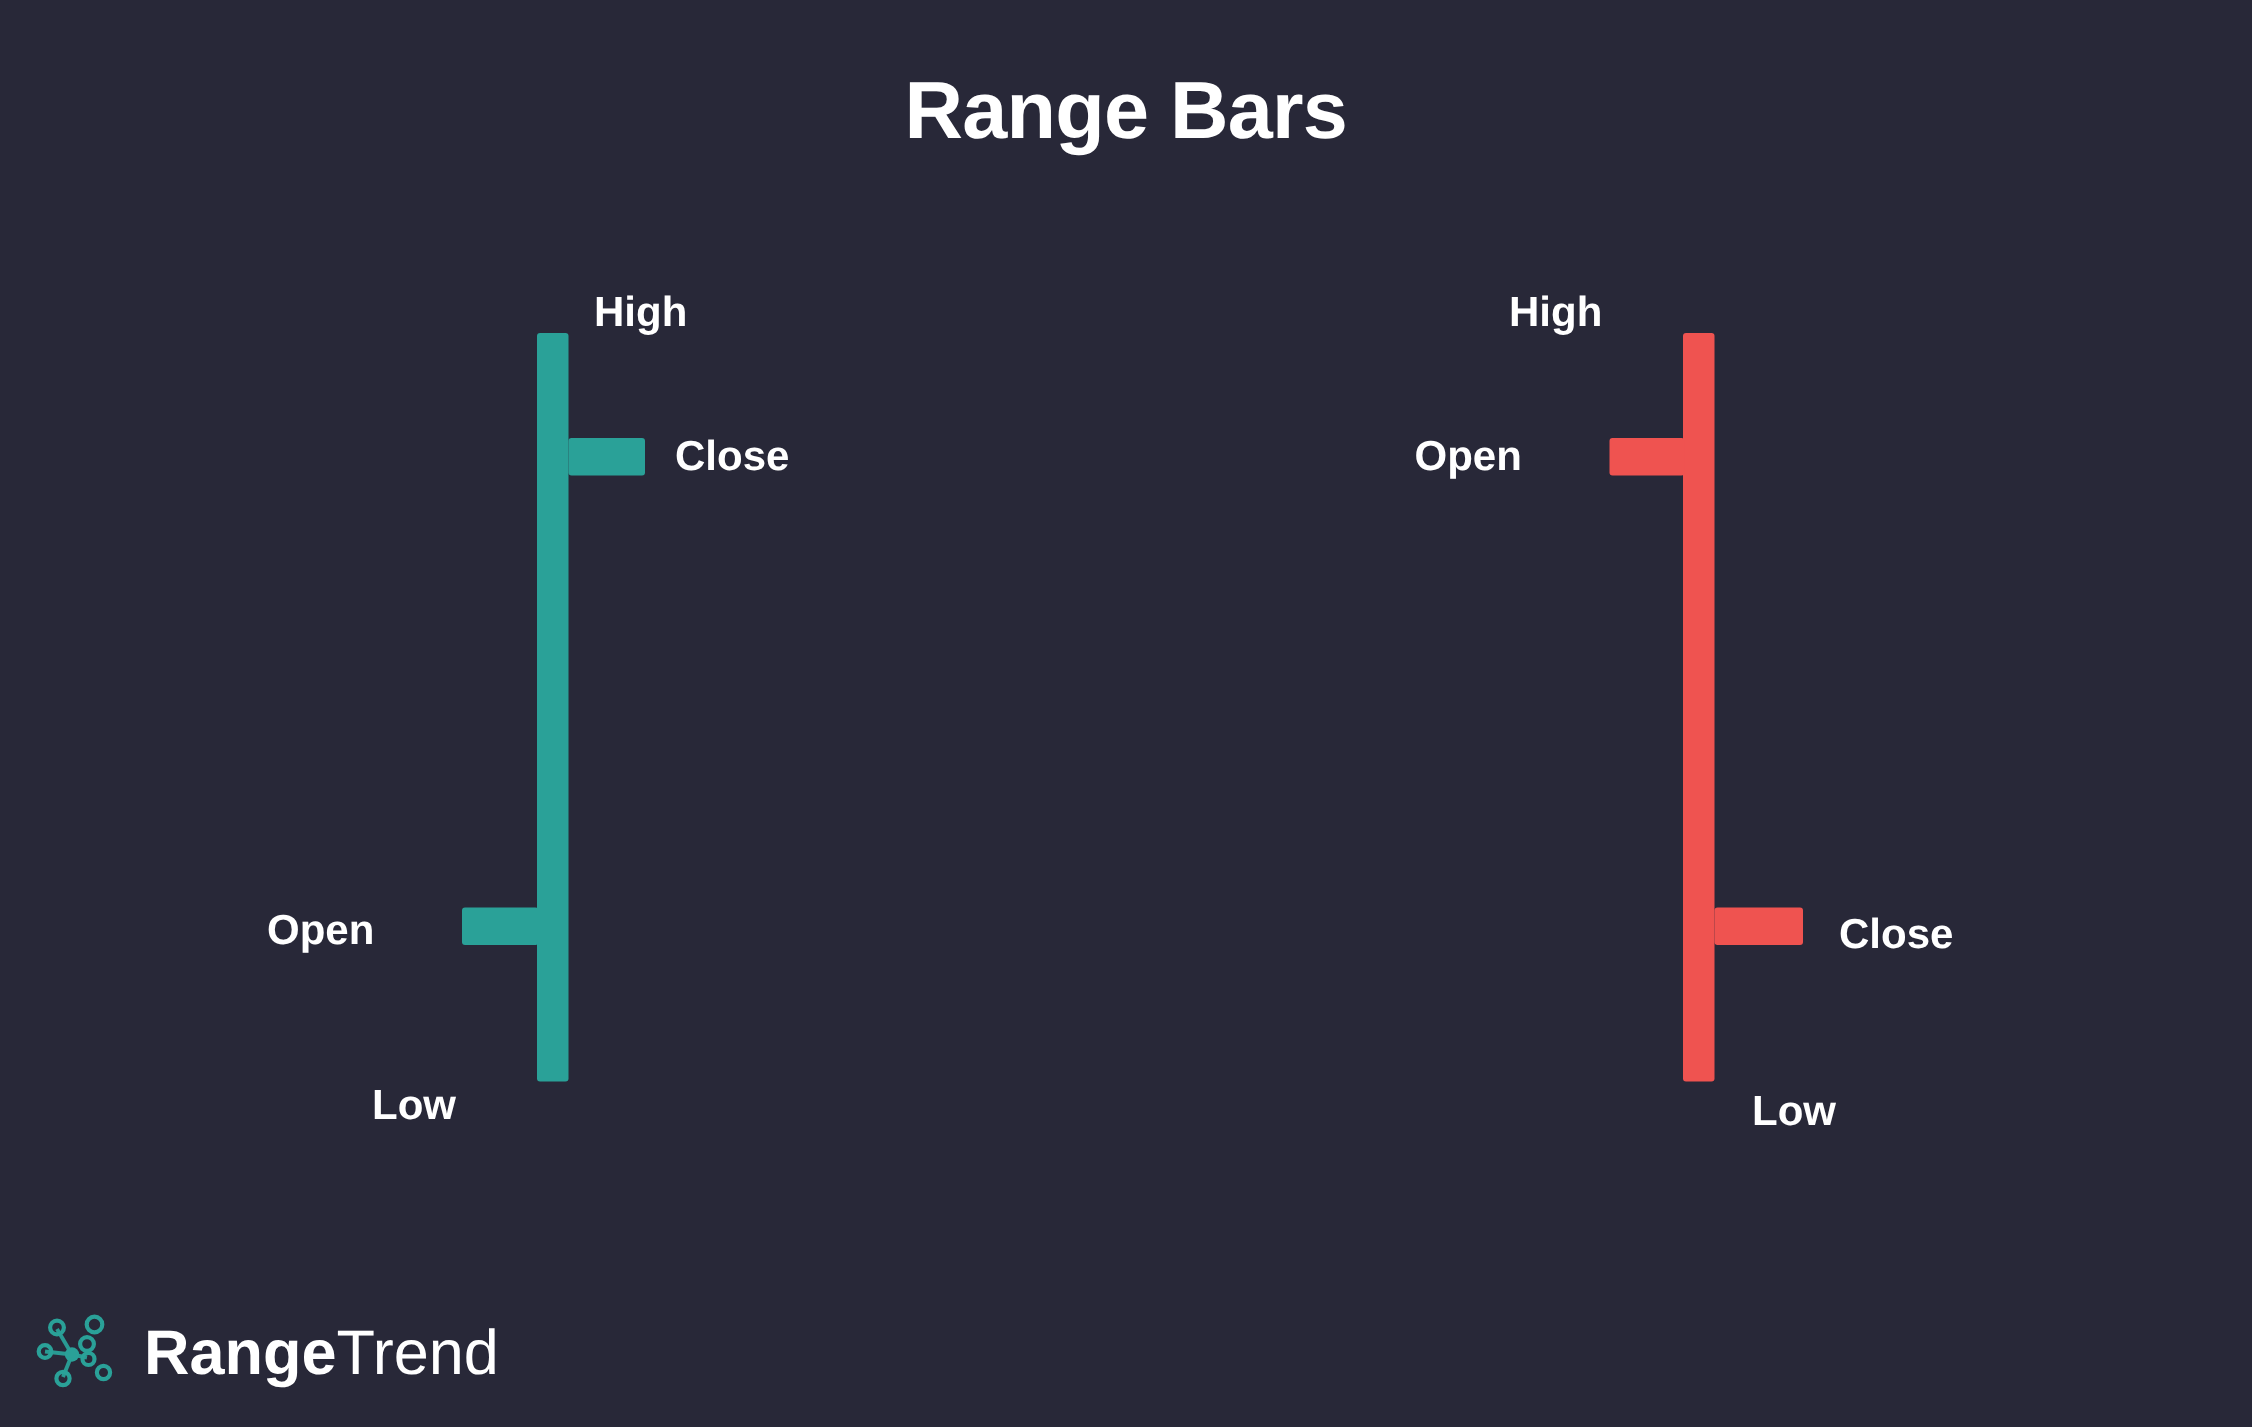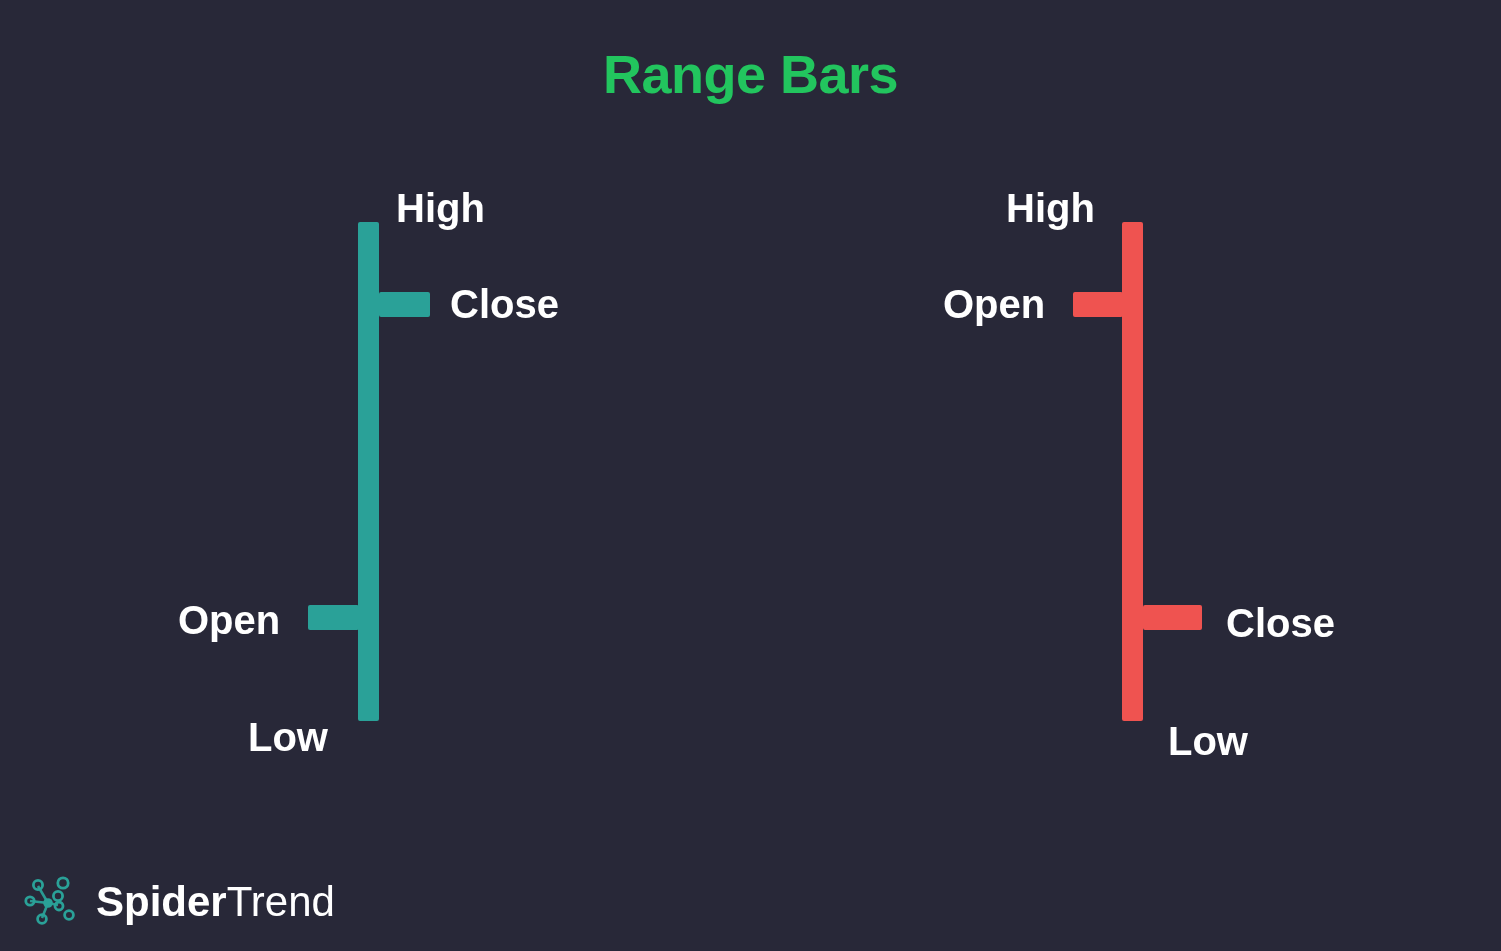--- a/index.html
+++ b/index.html
@@ -21,21 +21,21 @@
     overflow: hidden;
   }
 
   
   #chart-title {
     position: absolute;
     left: 0;
     top: 38px;
     width: 1501px;
     text-align: center;
-    color: #22c55e;
+    color: #ffffff;
     font-size: 54px;
     font-weight: 700;
     letter-spacing: -0.5px;
     line-height: 72px;
     white-space: nowrap;
   }
 
   
   .bar-group {
     position: absolute;
@@ -96,21 +96,21 @@
     top: 605px;
     width: 59px;
     height: 25px;
     background: #EF5350;
   }
 
   
   .bar-label {
     position: absolute;
     color: #ffffff;
-    font-size: 40px;
+    font-size: 28px;
     font-weight: 600;
     line-height: 46px;
     white-space: nowrap;
   }
 
   #label-bullish-high  { left: 396px;  top: 185px; }
   #label-bullish-close { left: 450px;  top: 281px; }
   #label-bullish-open  { left: 178px;  top: 597px; }
   #label-bullish-low   { left: 248px;  top: 714px; }
 
@@ -204,17 +204,17 @@
         <circle cx="8" cy="27" r="4.2"></circle>
         <circle cx="36" cy="22" r="4.6"></circle>
         <circle cx="37" cy="32" r="4.0"></circle>
         <circle cx="20" cy="45" r="4.4"></circle>
         <circle cx="47" cy="41" r="4.4"></circle>
       </g>
       <circle cx="26" cy="29" r="4.8" fill="#2AA198"></circle>
     </svg>
 
     <div id="logo-wordmark">
-      <span id="logo-word-trend">Spider</span><span id="logo-word-spider">Trend</span>
+      <span id="logo-word-trend">Range</span><span id="logo-word-spider">Trend</span>
     </div>
   </div>
 
 </div>
 
 </body></html>

